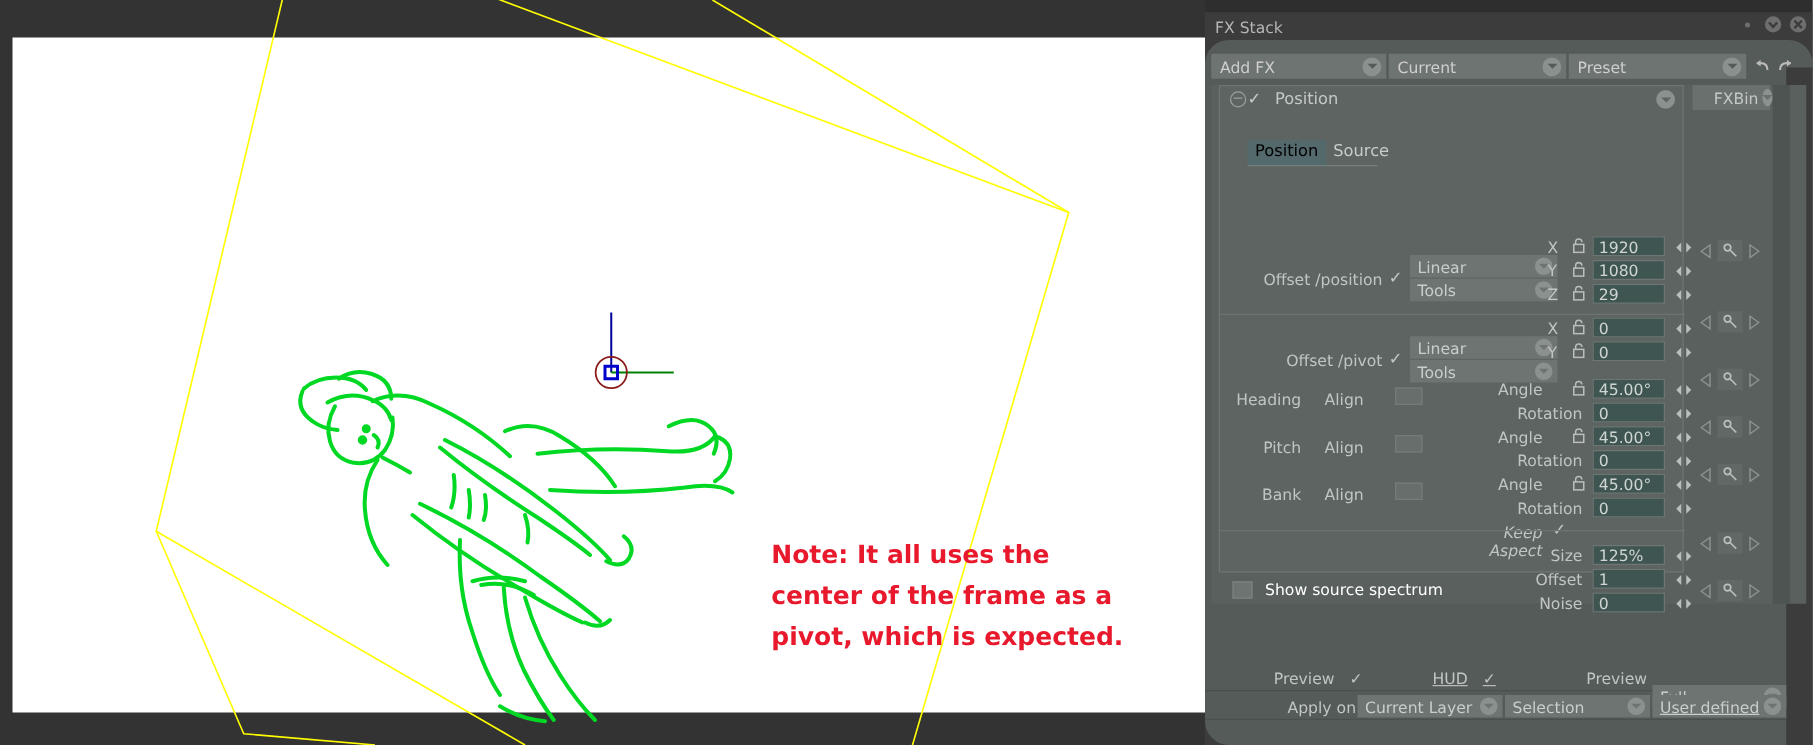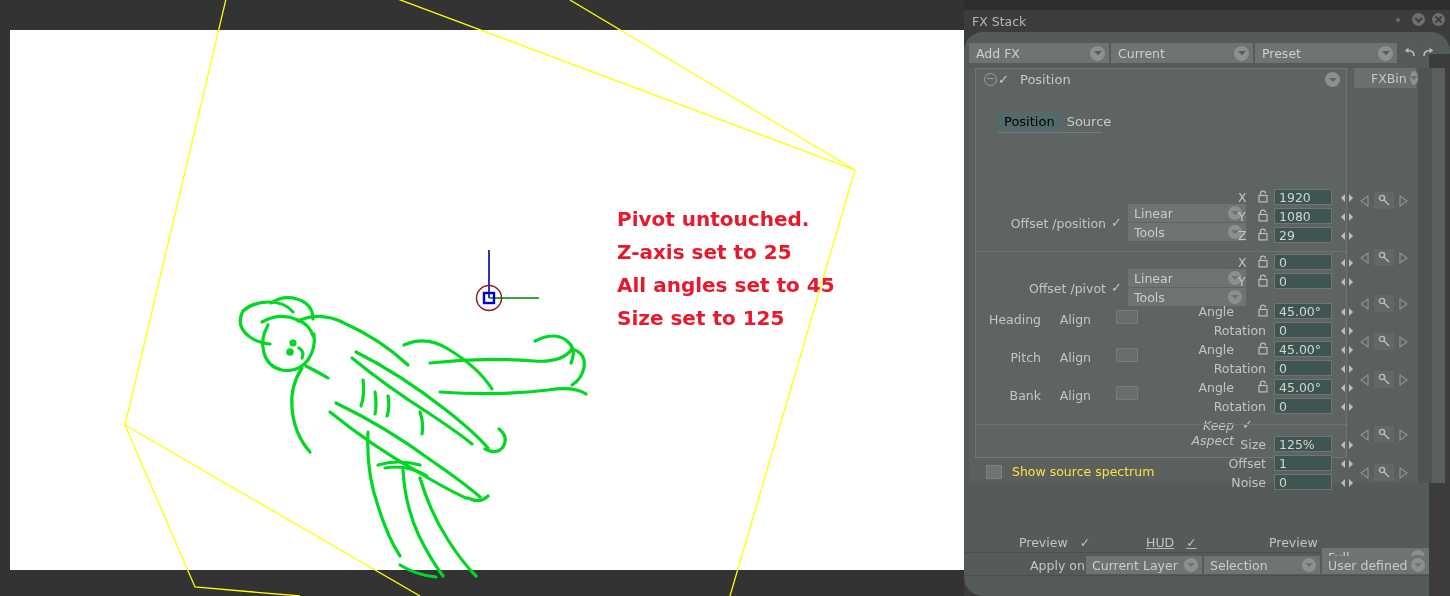--- a/index.html
+++ b/index.html
@@ -133,21 +133,21 @@
   }
   .spin { position: absolute; width: 14px; height: 12px; }
   .keyrow { position: absolute; display: flex; align-items: center; gap: 4px; }
   .keybtn { width: 20px; height: 17px; background: #626866; display:flex;align-items:center;justify-content:center; }
   .alignbox { position: absolute; width: 22px; height: 14px; background: #686e6c; border: 1px solid #767c7a; }
 
   #sep1 { position: absolute; left: 0; top: 182px; width: 372px; height: 1px; background: #6d7371; }
   #sep2 { position: absolute; left: 0; top: 355px; width: 372px; height: 1px; background: #6d7371; }
 
   #spectrum-row { position: absolute; left: 10px; top: 395px; display: flex; align-items: center; }
-  #spectrum-row .lbl { margin-left: 10px; color: #fde047; font-size: 12.5px; }
+  #spectrum-row .lbl { margin-left: 10px; color: #ffffff; font-size: 12.5px; }
 
   
   #key-col { position: absolute; left: 385px; top: 28px; width: 62px; height: 370px; }
   #scroll-col { position: absolute; left: 449px; top: 0px; width: 14px; height: 415px; background: #4e5452; }
 
   
   #drag-handle {
     position: absolute; left: 455px; top: 272px; width: 14px; height: 26px;
     background: #5c6260; display:flex; flex-direction:column; justify-content:center; align-items:center; gap:3px;
   }
@@ -221,24 +221,23 @@
     </g>
 
     <g>
       <line x1="489" y1="250" x2="489" y2="298" stroke="#00009a" stroke-width="1.6"></line>
       <line x1="489" y1="298" x2="539" y2="298" stroke="#008000" stroke-width="1.6"></line>
       <circle cx="489" cy="298" r="12.5" fill="none" stroke="#8b1a1a" stroke-width="1.4"></circle>
       <rect x="484" y="293" width="10" height="10" fill="none" stroke="#0000cc" stroke-width="2.4"></rect>
     </g>
   </svg>
 
-  <div class="anno" id="anno1">Pivot untouched.
-Z-axis set to 25
-All angles set to 45
-Size set to 125</div>
+  <div class="anno" id="anno2">Note: It all uses the
+center of the frame as a
+pivot, which is expected.</div>
 
   <div id="fxpanel">
 
     <div id="fx-titlebar">
       <div id="fx-title">FX Stack</div>
       <div class="tb-icons">
         <div class="tb-dot"></div>
         <div class="tb-btn">
           <svg width="15" height="15" viewBox="0 0 15 15">
             <circle cx="7.5" cy="7.5" r="6.5" fill="#6e6e6e"></circle>
@@ -657,20 +656,20 @@
         <span class="lbl">Apply on</span>
       </div>
       <div class="dd" style="left:122px; top:524px; width:116px;">
         <span>Current Layer</span>
         <span class="cb-arrow"></span>
       </div>
       <div class="dd" style="left:240px; top:524px; width:116px;">
         <span>Selection</span>
         <span class="cb-arrow"></span>
       </div>
-      <div class="dd" style="left:358px; top:524px; width:107px;">
+      <div class="dd" style="left:358px; top:524px; width:107px;text-decoration:underline;">
         <span>User defined</span>
         <span class="cb-arrow"></span>
       </div>
 
     </div>
   </div>
 </div>
 
 </body></html>

